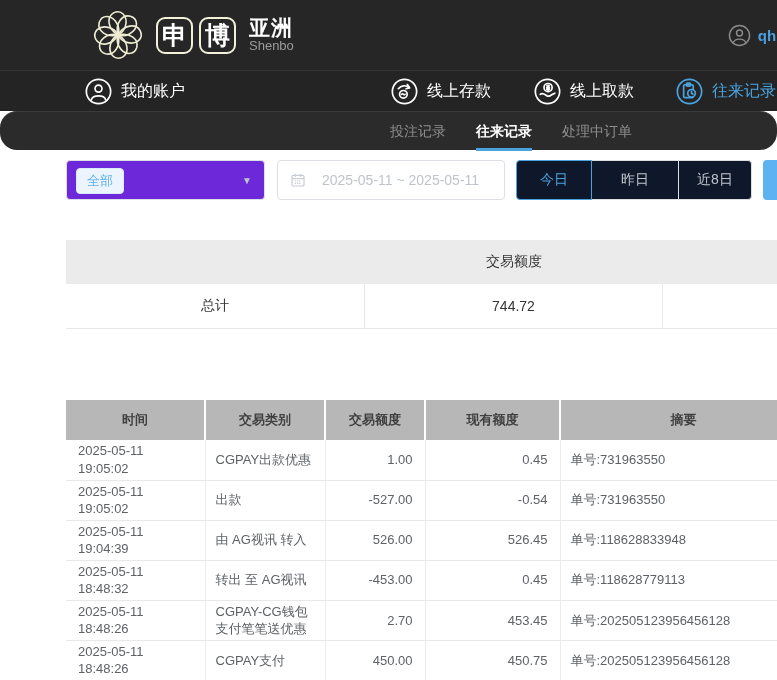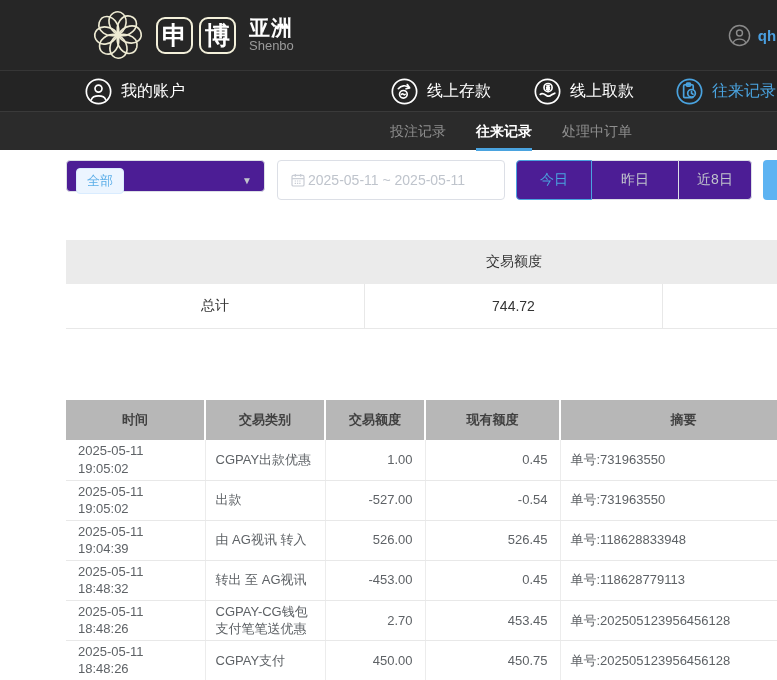--- a/index.html
+++ b/index.html
@@ -24,35 +24,35 @@
   .user-area { position:absolute; right:-20px; top:0; height:70px; display:flex; align-items:center; gap:7px; padding-right:0; }
   .user-area svg { width:23px; height:23px; }
   .username { color:#4a9fe0; font-size:15px; font-weight:bold; white-space:nowrap; }
   
   .main-nav { position:absolute; left:0; top:70px; width:777px; height:41px; background:#242424; border-top:1px solid #363636; }
   .nav-item { position:absolute; top:0; height:41px; display:flex; align-items:center; gap:9px; cursor:pointer; }
   .nav-item svg { width:27px; height:27px; }
   .nav-label { color:#ffffff; font-size:16px; font-weight:normal; white-space:nowrap; }
   .nav-item.active .nav-label { color:#4aa3df; }
   
-  .sub-nav { position:absolute; left:0; top:111px; width:777px; height:39px; background:#2b2b2b; border-top:1px solid #3a3a3a; }
+  .sub-nav { position:absolute; left:0; top:111px; width:777px; height:39px; background:#2b2b2b; border-top:1px solid #3a3a3a;border-radius:17px; }
   .tabs { position:absolute; left:390px; top:0; height:39px; display:flex; gap:30px; }
   .tab { position:relative; height:39px; display:flex; align-items:center; color:#8f8f8f; font-size:14px; cursor:pointer; white-space:nowrap; }
   .tab.active { color:#ffffff; font-weight:bold; }
   .tab.active::after { content:""; position:absolute; left:0; right:0; bottom:0; height:3px; background:#4aa3df; }
   
   .filter-bar { position:absolute; left:0; top:160px; width:820px; height:42px; }
-  .select-box { position:absolute; left:66px; top:0; width:199px; height:32px; border:1px solid #dcdfe6; border-radius:4px; background:#4c1d95; cursor:pointer; }
+  .select-box { position:absolute; left:66px; top:0; width:199px; height:40px; border:1px solid #dcdfe6; border-radius:4px; background:#6d28d9; cursor:pointer; }
   .select-chip { position:absolute; left:9px; top:7px; height:26px; padding:0 10px; background:#ecf5ff; border:1px solid #d9ecff; border-radius:4px; color:#5caee8; font-size:13px; display:flex; align-items:center; }
   .select-caret { position:absolute; right:12px; top:14px; font-size:10px; color:#c0c4cc; }
-  .date-box { position:absolute; left:277px; top:0; width:228px; height:40px; border:1px solid #dcdfe6; border-radius:4px; background:#fff; display:flex; align-items:center; padding-left:12px; gap:2px; cursor:pointer; }
+  .date-box { position:absolute; left:277px; top:0; width:228px; height:40px; border:1px solid #dcdfe6; border-radius:4px; background:#fff; display:flex; align-items:center; padding-left:12px; gap:16px; cursor:pointer; }
   .date-box svg { width:16px; height:16px; flex:0 0 auto; }
   .date-text { color:#bfc4cc; font-size:14px; white-space:nowrap; }
   .btn-group { position:absolute; left:516px; top:0; display:flex; }
-  .qbtn { height:40px; background:#4c1d95; border:1px solid #dcdfe6; color:#c0c4cc; font-size:14px; display:flex; align-items:center; justify-content:center; cursor:pointer; }
+  .qbtn { height:40px; background:#0f172a; border:1px solid #dcdfe6; color:#c0c4cc; font-size:14px; display:flex; align-items:center; justify-content:center; cursor:pointer; }
   .qbtn.first { width:76px; border-radius:4px 0 0 4px; }
   .qbtn.mid { width:88px; margin-left:-1px; }
   .qbtn.last { width:74px; margin-left:-1px; border-radius:0 4px 4px 0; }
   .qbtn.active { border-color:#4aa3df; color:#4aa3df; z-index:2; }
   .search-btn { position:absolute; left:763px; top:0; width:46px; height:40px; background:#5db3f2; border:none; border-radius:4px; cursor:pointer; }
   
   .summary { position:absolute; left:66px; top:240px; width:740px; }
   .summary-head { height:44px; background:#ebebeb; display:grid; grid-template-columns:299px 298px 1fr; align-items:center; }
   .summary-head .sh-cell { text-align:center; color:#333; font-size:14px; }
   .summary-row { height:45px; display:grid; grid-template-columns:299px 298px 1fr; border-bottom:1px solid #e8e8e8; background:#fff; }

